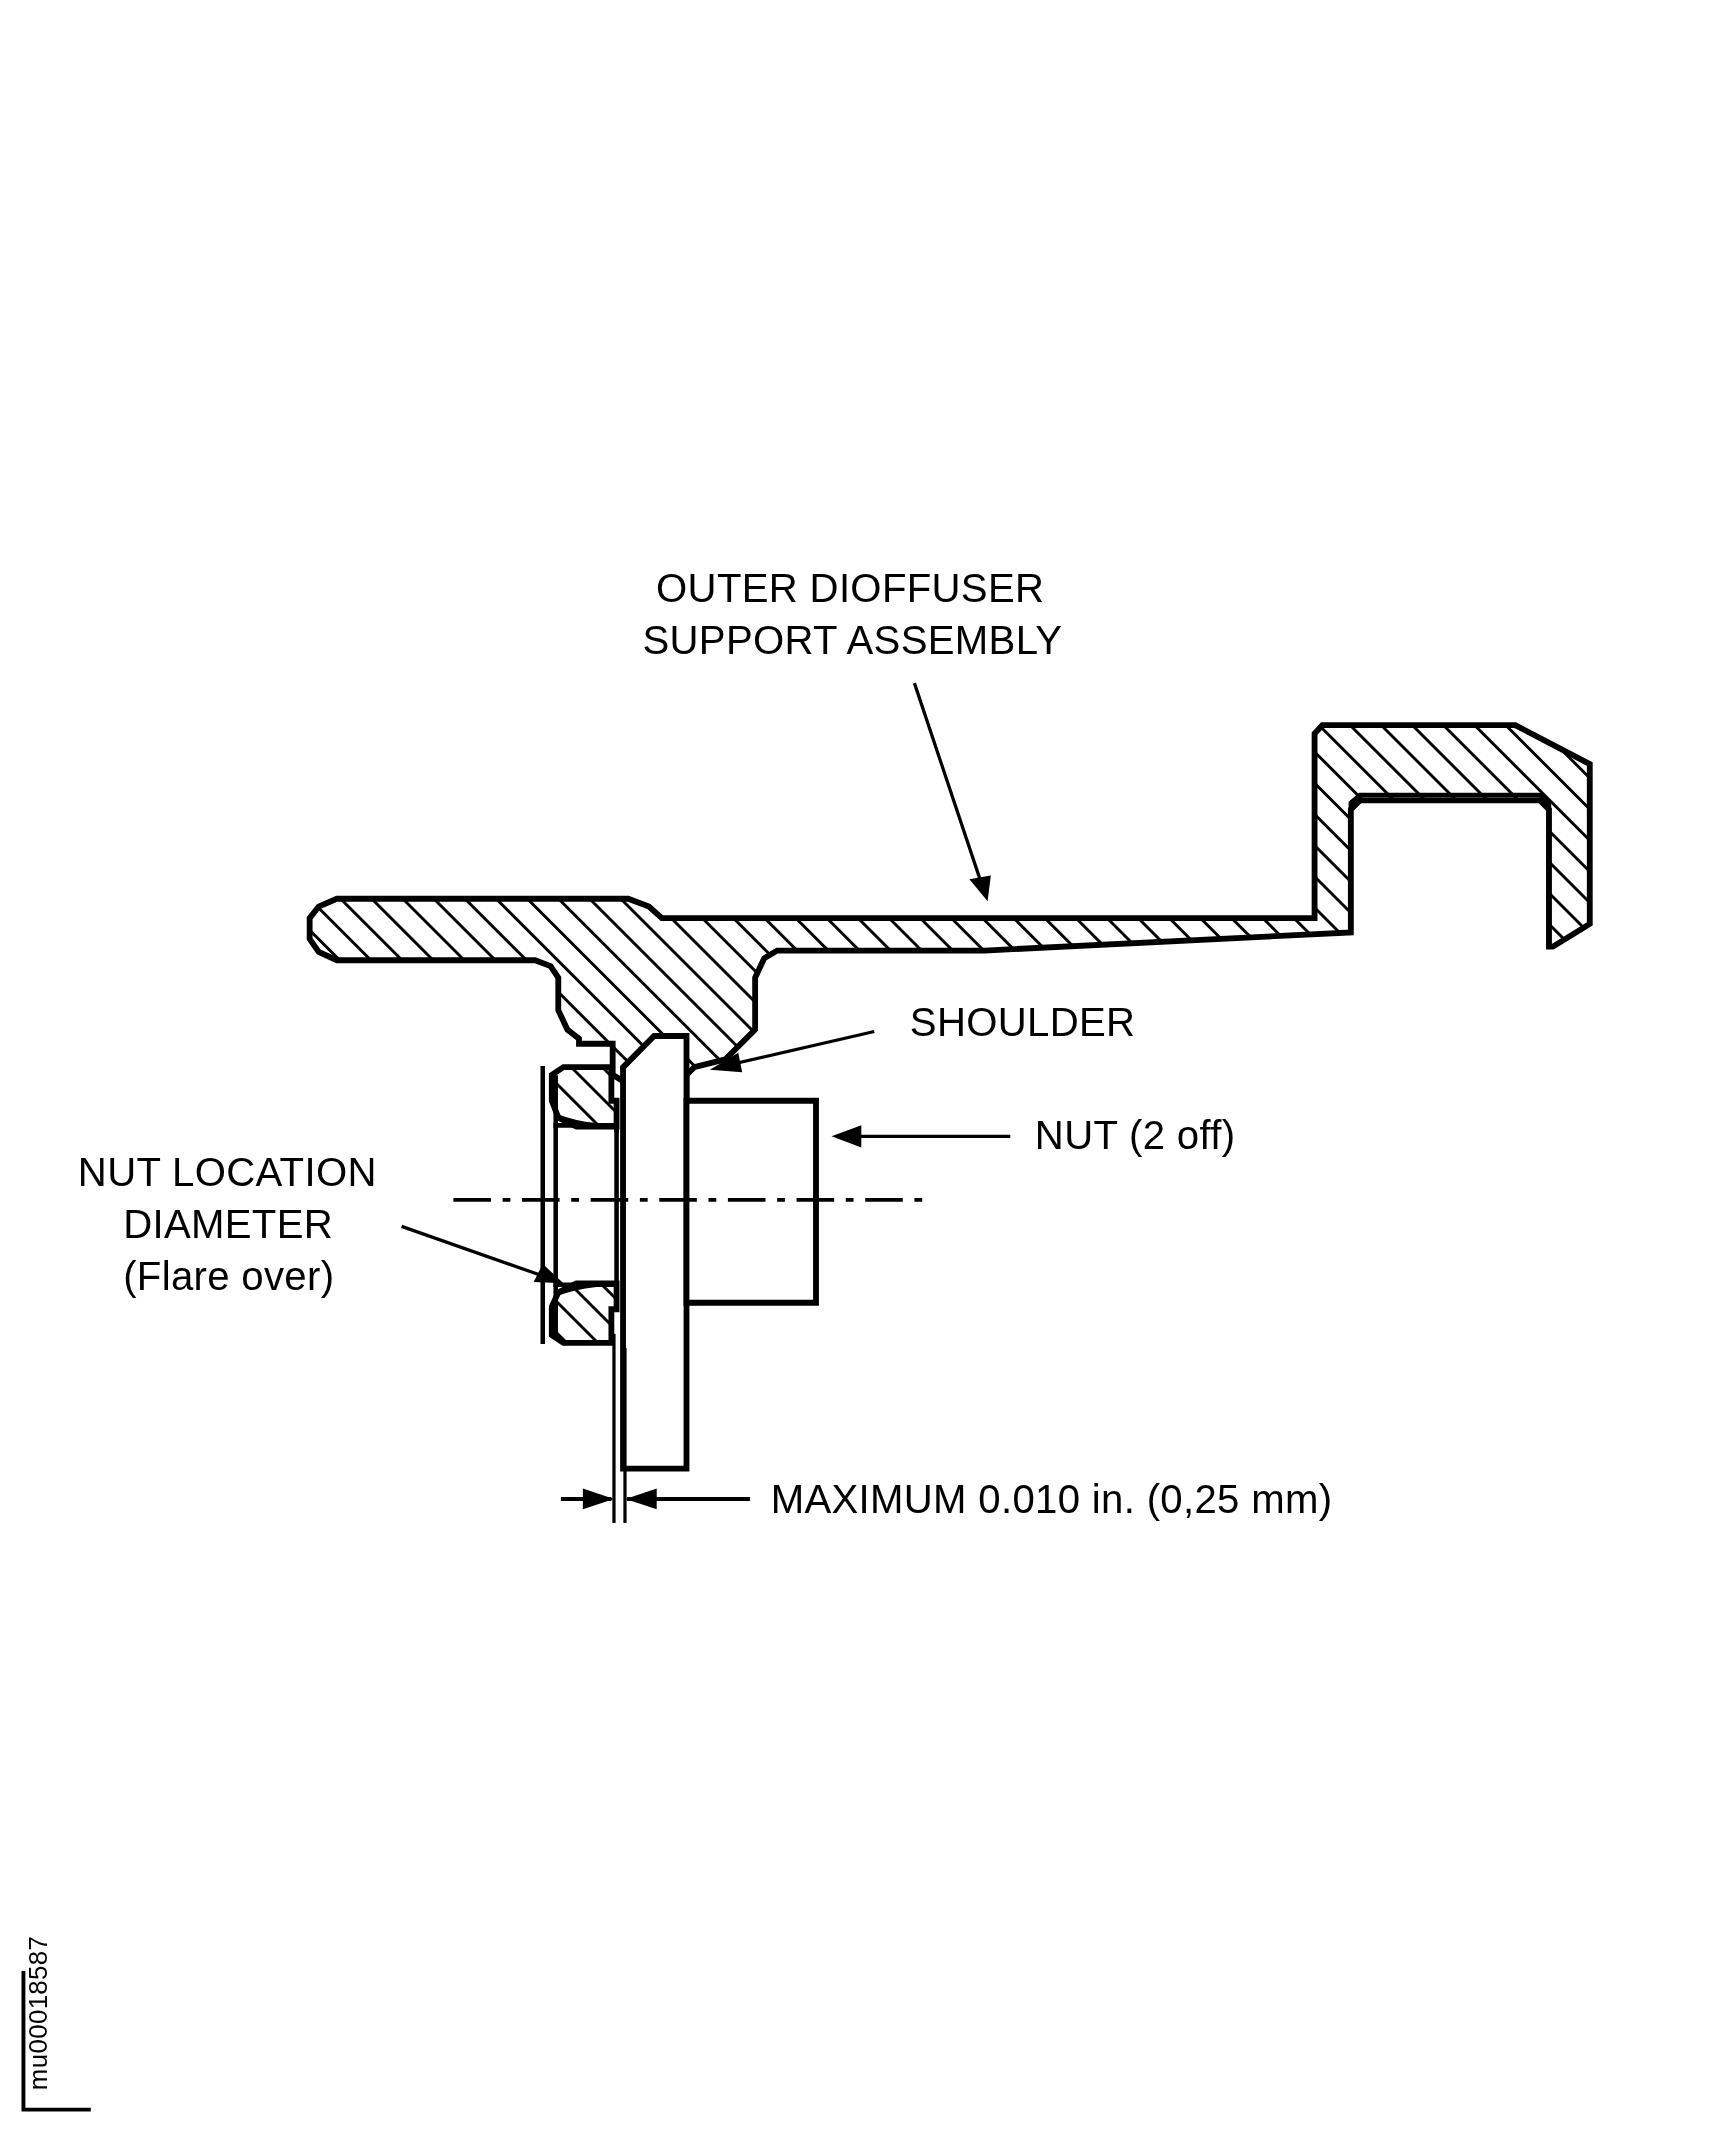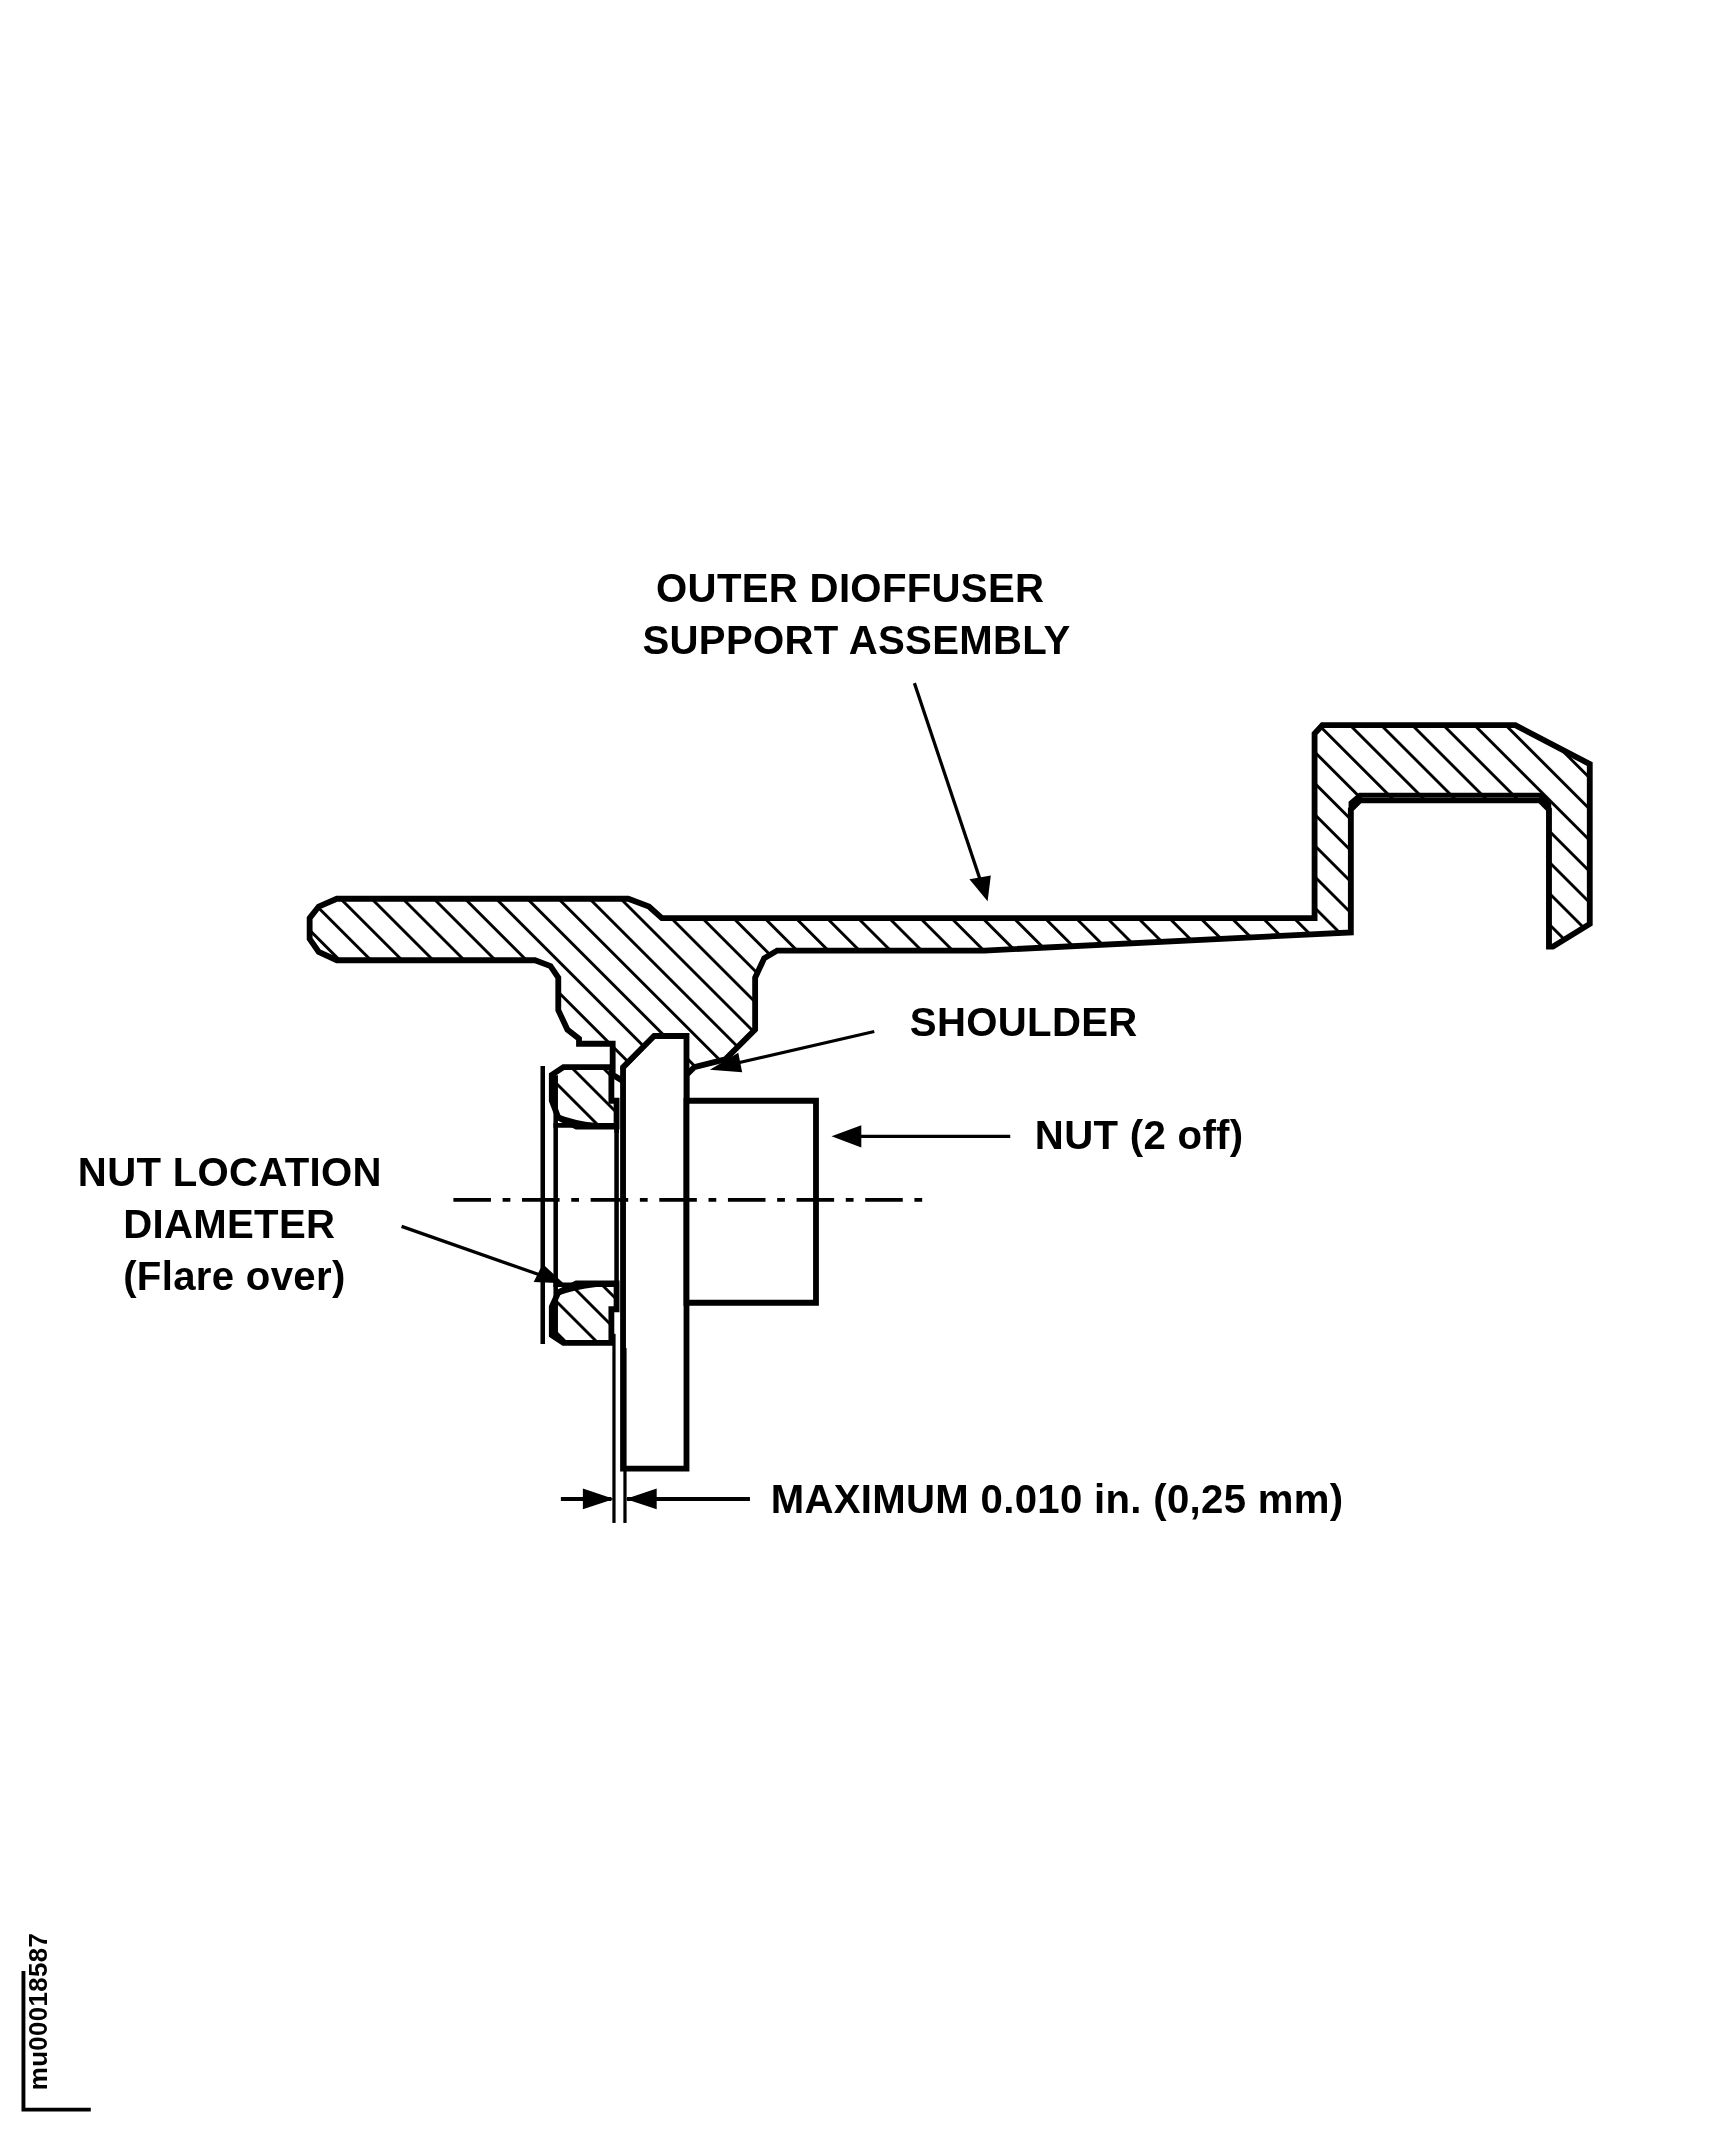--- a/index.html
+++ b/index.html
@@ -14,21 +14,20 @@
     position: relative;
     overflow: hidden;
     font-family: "Liberation Sans", sans-serif;
     color: #000000;
   }
   #figure-root {
     position: absolute;
     left: 0; top: 0;
     width: 1733px;
     height: 2129px;
-    font-weight: bold;
   }
   svg.figure-canvas {
     display: block;
     width: 1733px;
     height: 2129px;
   }
   .dwg-text {
     font-family: "Liberation Sans", sans-serif;
     fill: #000000;
     stroke: none;

